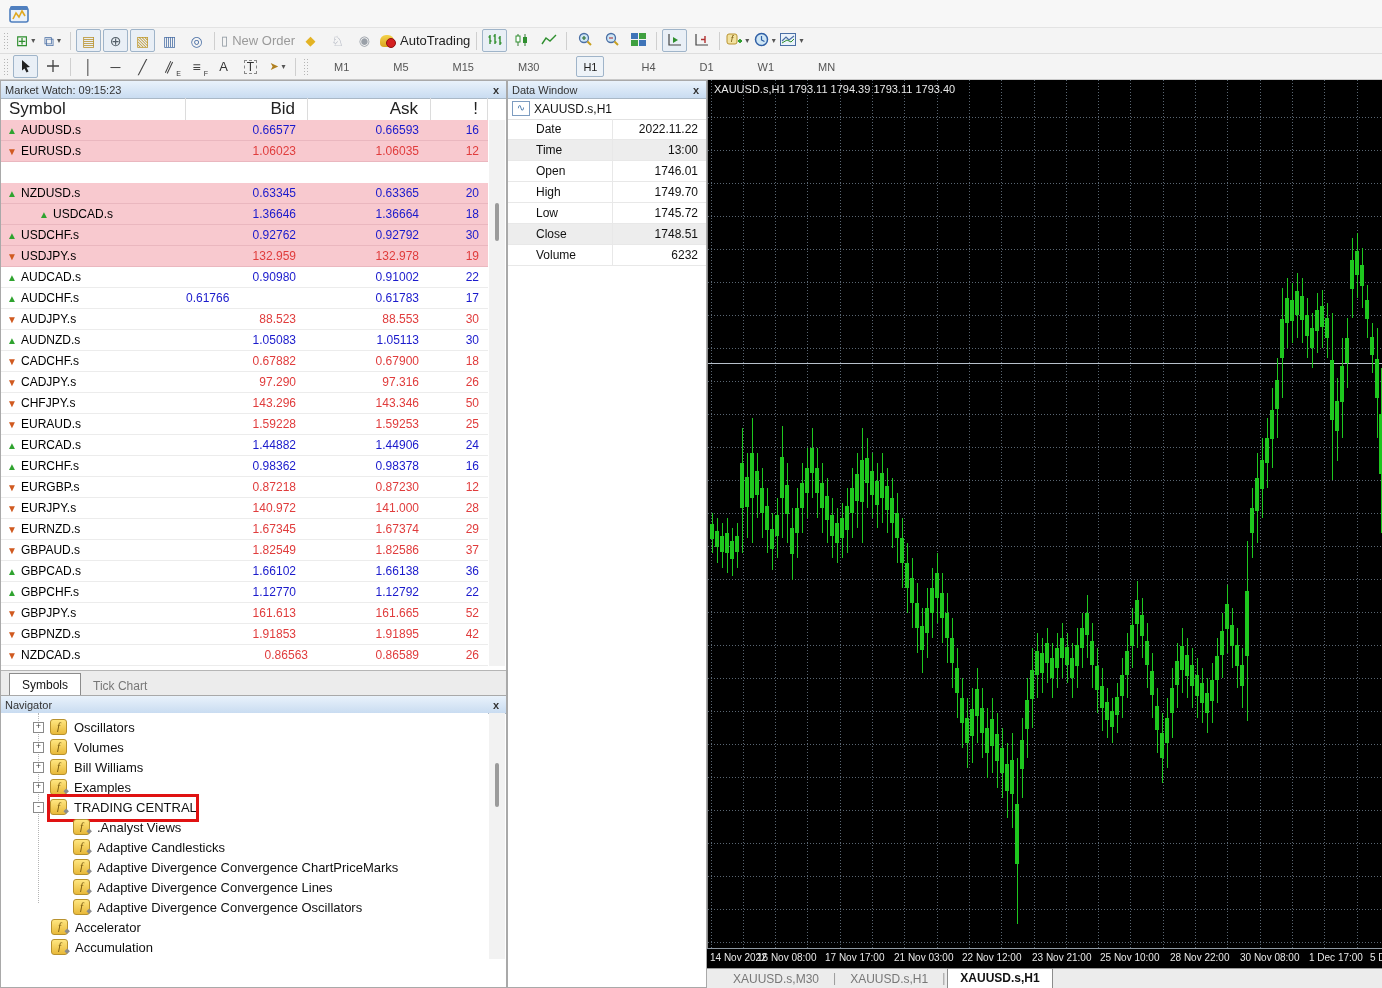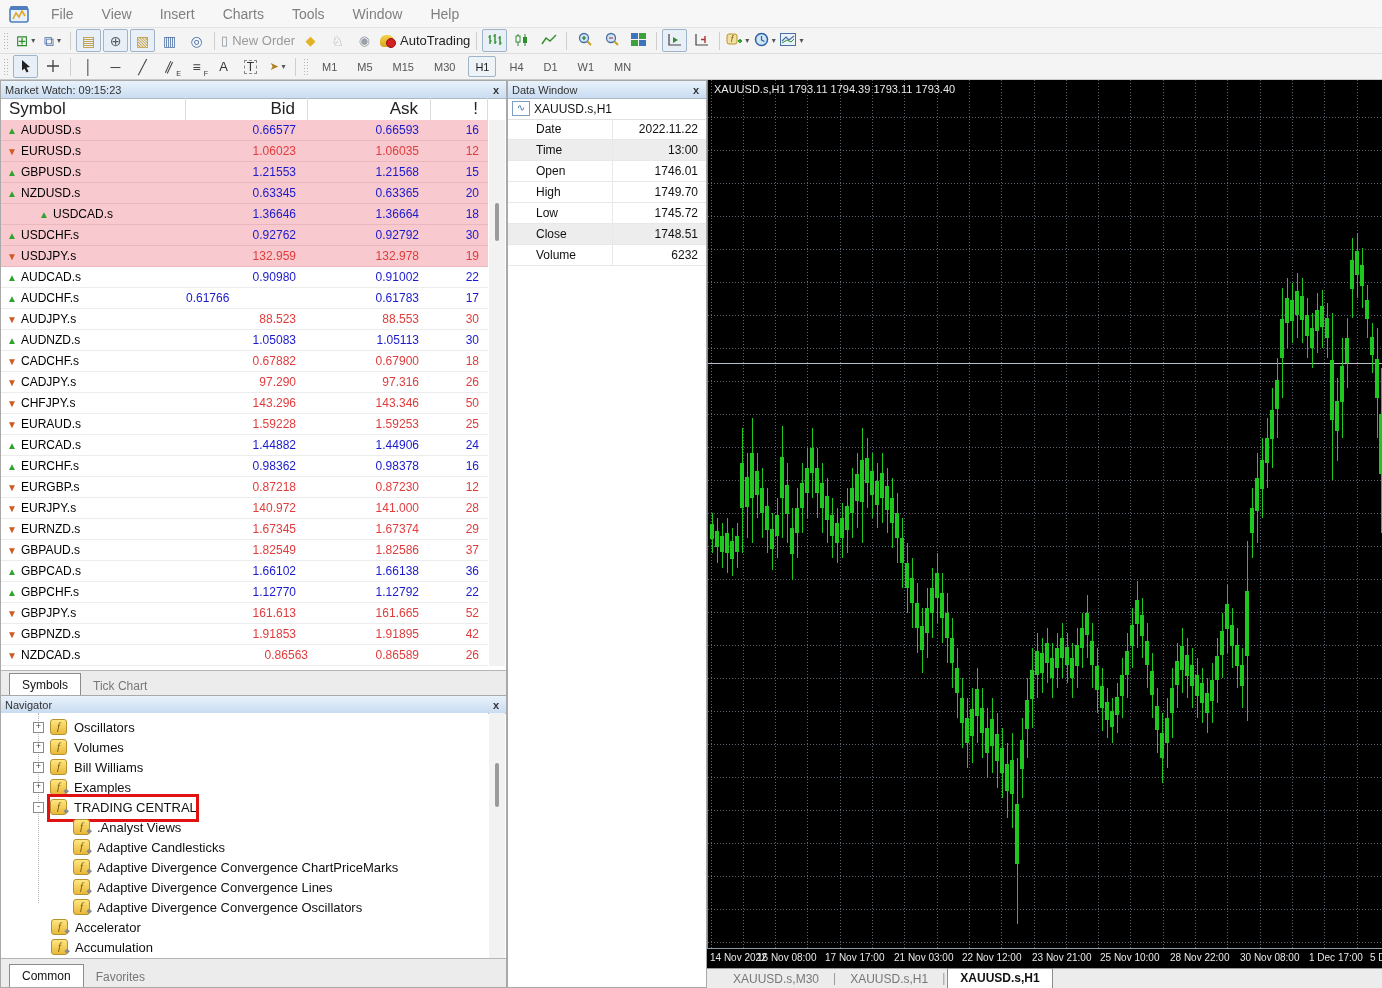--- a/index.html
+++ b/index.html
@@ -20,21 +20,21 @@
         background-image:radial-gradient(circle,#b5b5b5 1px,transparent 1px);background-size:3px 3px;}
   .tb-btn{height:21px;min-width:23px;display:flex;align-items:center;justify-content:center;
           margin:0 1px;border:1px solid transparent;border-radius:2px;color:#4a6fa5;
           font-size:14px;line-height:1;position:relative;}
   .tb-btn.pressed{background:#e9eff6;border-color:#9fb4c9;}
   .tb-btn .dd{font-size:8px;color:#555;margin-left:3px;}
   .tb-sep{width:1px;height:18px;background:#cfcfcf;margin:0 4px;}
   .tb-label{margin-left:4px;font-size:13px;color:#222;}
   .tb-label.disabled{color:#9a9a9a;}
   .icon-glyph{display:inline-block;}
-  .tf-btn{height:19px;padding:0 6px;margin:0 3px;display:flex;align-items:center;font-size:11px;
+  .tf-btn{height:19px;padding:0 6px;margin:0 15px;display:flex;align-items:center;font-size:11px;
           color:#555;border:1px solid transparent;border-radius:2px;}
   .tf-btn.pressed{background:#eef3f8;border-color:#9fb4c9;color:#222;}
   .sub-letter{position:absolute;right:0;bottom:0;font-size:7px;color:#333;}
   .at-icon{width:14px;height:12px;background:linear-gradient(#f4d24a,#d9a520);border-radius:6px 6px 4px 4px;position:relative;margin-right:2px;}
   .at-icon:after{content:"";position:absolute;right:-2px;bottom:-1px;width:8px;height:8px;border-radius:50%;
                  background:#d42020;border:1px solid #8e0f0f;}
   
   .panel{position:absolute;background:#fff;border:1px solid #a9a9a9;box-sizing:border-box;}
   .titlebar{height:17px;background:linear-gradient(#e9f2fb,#c9dcf1);border-bottom:1px solid #aab8c6;
             display:flex;align-items:center;font-size:11px;color:#333;padding:0 4px;}
@@ -94,29 +94,20 @@
 </head>
 <body>
 <div id="app">
 
 <div id="menubar">
   <svg id="applogo" viewBox="0 0 20 18">
     <rect x="1" y="3" width="18" height="14" rx="2" fill="#eaf1fa" stroke="#4f7fbf" stroke-width="1.6"></rect>
     <rect x="1" y="1" width="18" height="4" rx="1.5" fill="#4f7fbf"></rect>
     <path d="M4 14 L7 8 L10 12 L13 6 L16 11" fill="none" stroke="#e0a820" stroke-width="1.6"></path>
   </svg>
-  <span id="menu-items" style="display: inline-flex;">
-        <span class="menu-item">File</span>
-        <span class="menu-item">View</span>
-        <span class="menu-item">Insert</span>
-        <span class="menu-item">Charts</span>
-        <span class="menu-item">Tools</span>
-        <span class="menu-item">Window</span>
-        <span class="menu-item">Help</span>
-      </span>
 </div>
 
 <div class="toolbar" id="toolbar-main">
       <div class="grip"></div>
       <div class="tb-btn">
         <span class="icon-glyph" style="color: rgb(47, 143, 47); font-size: 15px;">⊞</span>
         <span class="dd">▾</span>
       </div>
       <div class="tb-btn">
         <span class="icon-glyph" style="color: rgb(74, 111, 165); font-size: 14px;">⧉</span>
@@ -306,26 +297,20 @@
           <span class="mw-cell num-blue" style="left: 185px; width: 122px; text-align: right; padding-right: 12px; box-sizing: border-box;">0.66577</span>
           <span class="mw-cell num-blue" style="left: 307px; width: 123px; text-align: right; padding-right: 12px; box-sizing: border-box;">0.66593</span>
           <span class="mw-cell num-blue" style="left: 430px; width: 57px; text-align: right; padding-right: 9px; box-sizing: border-box;">16</span>
         </div>
         <div class="mw-row pink" style="top: 21px;">
           <span class="mw-cell" style="left: 0px; width: 185px; padding-left: 6px; box-sizing: border-box;"><span class="sym-arrow down">▼</span><span>EURUSD.s</span></span>
           <span class="mw-cell num-red" style="left: 185px; width: 122px; text-align: right; padding-right: 12px; box-sizing: border-box;">1.06023</span>
           <span class="mw-cell num-red" style="left: 307px; width: 123px; text-align: right; padding-right: 12px; box-sizing: border-box;">1.06035</span>
           <span class="mw-cell num-red" style="left: 430px; width: 57px; text-align: right; padding-right: 9px; box-sizing: border-box;">12</span>
         </div>
-        <div class="mw-row pink" style="top: 42px;">
-          <span class="mw-cell" style="left: 0px; width: 185px; padding-left: 6px; box-sizing: border-box;"><span class="sym-arrow up">▲</span><span>GBPUSD.s</span></span>
-          <span class="mw-cell num-blue" style="left: 185px; width: 122px; text-align: right; padding-right: 12px; box-sizing: border-box;">1.21553</span>
-          <span class="mw-cell num-blue" style="left: 307px; width: 123px; text-align: right; padding-right: 12px; box-sizing: border-box;">1.21568</span>
-          <span class="mw-cell num-blue" style="left: 430px; width: 57px; text-align: right; padding-right: 9px; box-sizing: border-box;">15</span>
-        </div>
         <div class="mw-row pink" style="top: 63px;">
           <span class="mw-cell" style="left: 0px; width: 185px; padding-left: 6px; box-sizing: border-box;"><span class="sym-arrow up">▲</span><span>NZDUSD.s</span></span>
           <span class="mw-cell num-blue" style="left: 185px; width: 122px; text-align: right; padding-right: 12px; box-sizing: border-box;">0.63345</span>
           <span class="mw-cell num-blue" style="left: 307px; width: 123px; text-align: right; padding-right: 12px; box-sizing: border-box;">0.63365</span>
           <span class="mw-cell num-blue" style="left: 430px; width: 57px; text-align: right; padding-right: 9px; box-sizing: border-box;">20</span>
         </div>
         <div class="mw-row pink" style="top: 84px;">
           <span class="mw-cell" style="left: 0px; width: 185px; padding-left: 6px; box-sizing: border-box; margin-left: 32px;"><span class="sym-arrow up">▲</span><span>USDCAD.s</span></span>
           <span class="mw-cell num-blue" style="left: 185px; width: 122px; text-align: right; padding-right: 12px; box-sizing: border-box;">1.36646</span>
           <span class="mw-cell num-blue" style="left: 307px; width: 123px; text-align: right; padding-right: 12px; box-sizing: border-box;">1.36664</span>
@@ -567,24 +552,20 @@
           <span>Accelerator</span>
         </div>
         <div class="nav-item" style="top: 224px; padding-left: 50px;">
           <span class="ficon fs">f</span>
           <span>Accumulation</span>
         </div>
       </div>
   <div class="vscroll" id="nav-scroll" style="top:17px;bottom:28px;">
     <div class="thumb" id="nav-thumb" style="top: 50px; height: 44px;"></div>
   </div>
-  <div class="tabstrip" style="height:28px;" id="nav-tabs">
-        <div class="tab active">Common</div>
-        <div class="tab">Favorites</div>
-      </div>
 </div>
 
 <div id="chart-area">
   <div id="chart-main">
     <svg id="chart-svg" width="675" height="868" viewBox="0 0 675 868" shape-rendering="crispEdges">
           <rect x="0" y="0" width="675" height="868" fill="#000000"></rect>
           <line x1="3" y1="0" x2="3" y2="868" stroke="#5a6672" stroke-width="1" stroke-dasharray="1,2"></line>
           <line x1="35.3" y1="0" x2="35.3" y2="868" stroke="#5a6672" stroke-width="1" stroke-dasharray="1,2"></line>
           <line x1="67.6" y1="0" x2="67.6" y2="868" stroke="#5a6672" stroke-width="1" stroke-dasharray="1,2"></line>
           <line x1="99.89999999999999" y1="0" x2="99.89999999999999" y2="868" stroke="#5a6672" stroke-width="1" stroke-dasharray="1,2"></line>

